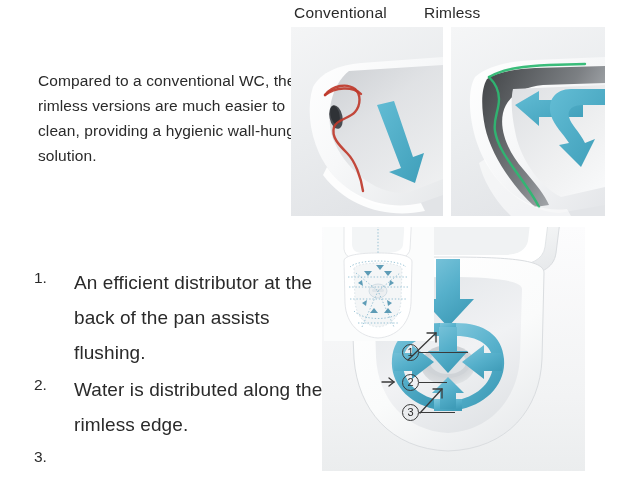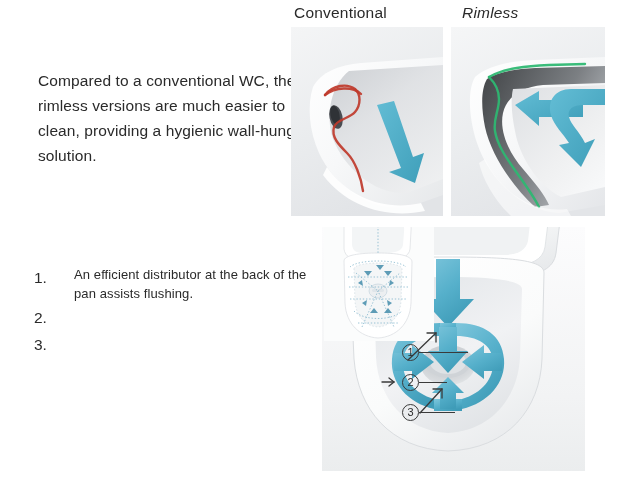--- a/index.html
+++ b/index.html
@@ -41,37 +41,37 @@
   }
   .step-num {
     width: 40px;
     flex: 0 0 40px;
     font-size: 15.5px;
     line-height: 25px;
     color: #2a2a2a;
   }
   .step-text {
     flex: 1 1 auto;
-    font-size: 13px;
-    line-height: 19px;
+    font-size: 19px;
+    line-height: 35px;
     color: #2a2a2a;
     letter-spacing: 0.1px;
   }
 
   
   .panel-caption {
     position: absolute;
     font-size: 15.5px;
     line-height: 18px;
     color: #2a2a2a;
     letter-spacing: 0.2px;
     text-align: center;
   }
   #caption-conventional { left: 294px; top: 4px; }
-  #caption-rimless      { left: 462px; top: 4px; font-style: italic; }
+  #caption-rimless      { left: 424px; top: 4px; }
 
   
   .photo-panel {
     position: absolute;
     overflow: hidden;
     background: #eceef0;
   }
   #panel-conventional {
     left: 291px; top: 27px; width: 152px; height: 189px;
     background: linear-gradient(160deg,#f2f3f5 0%,#e9ebed 42%,#e4e6e9 100%);
@@ -119,20 +119,21 @@
 
 <div id="steps-list">
 
   <div class="step-row">
     <div class="step-num">1.</div>
     <div class="step-text">An efficient distributor at the back of the pan assists flushing.</div>
   </div>
 
   <div class="step-row">
     <div class="step-num">2.</div>
+    <div class="step-text">Water is distributed along the rimless edge.</div>
   </div>
 
   <div class="step-row">
     <div class="step-num">3.</div>
   </div>
 
 </div>
 
 <div class="panel-caption" id="caption-conventional">Conventional</div>
 

